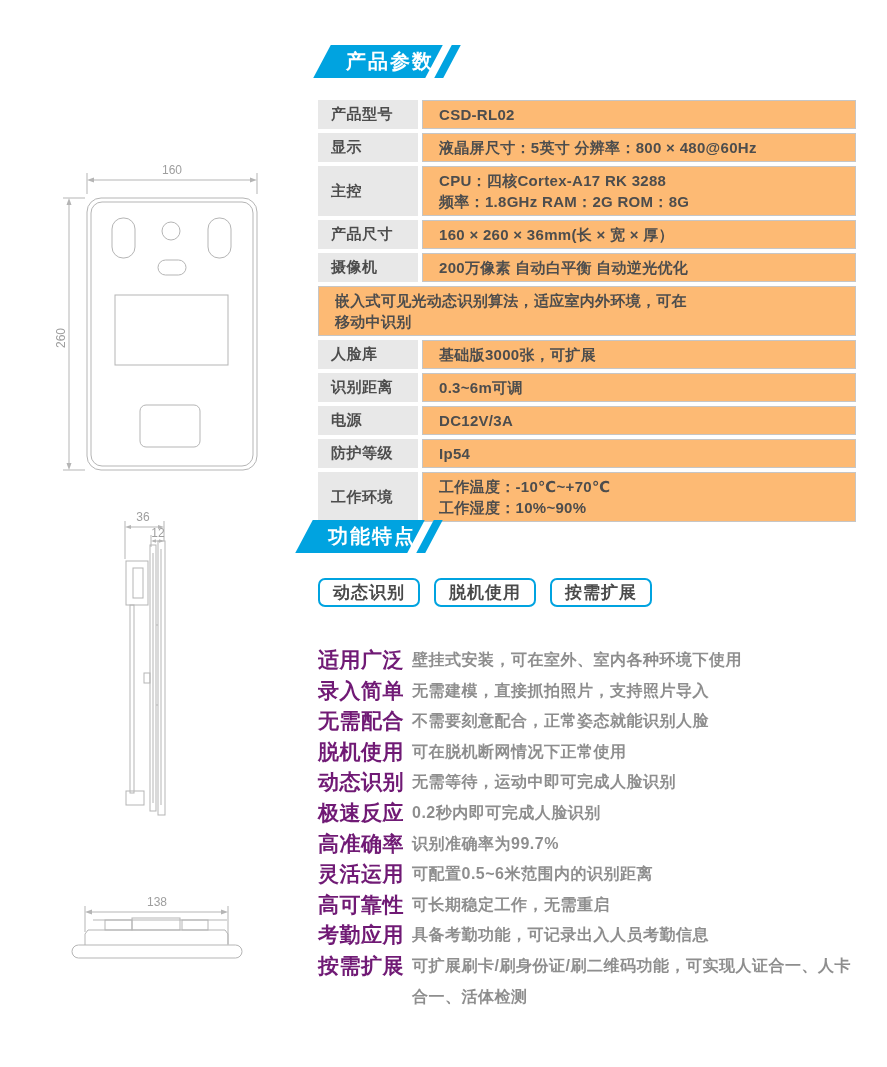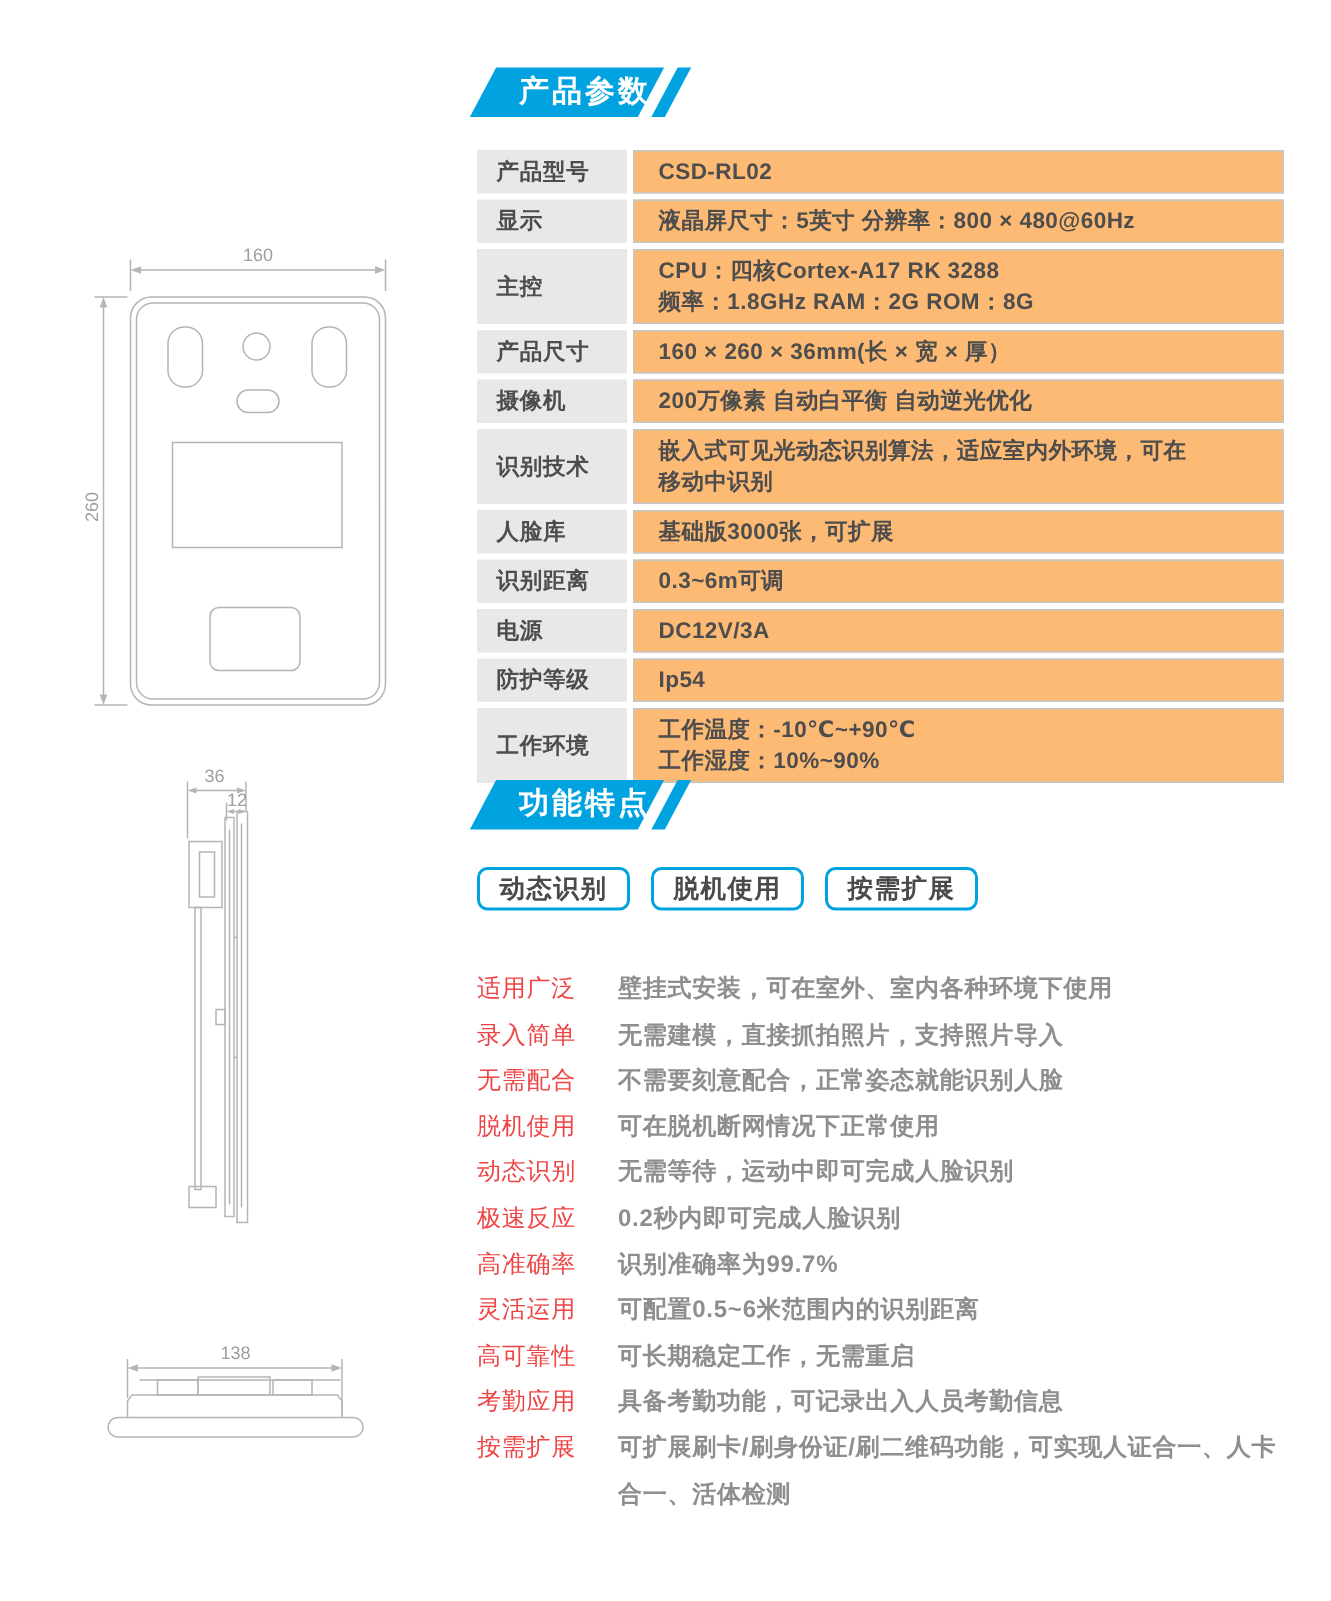--- a/index.html
+++ b/index.html
@@ -29,21 +29,21 @@
 
   
   #badge-row { position:absolute; left:318px; top:578px; display:flex; gap:14px; }
   .badge { display:inline-block; height:29px; line-height:25px; padding:0 13px;
            border:2px solid #00a3e0; border-radius:7px; background:#fff;
            color:#4a4a4a; font-size:17px; font-weight:bold; letter-spacing:1px; }
 
   
   #feature-list { position:absolute; left:318px; top:645px; width:548px; }
   .feature-item { display:flex; align-items:flex-start; }
-  .f-label { width:94px; flex-shrink:0; color:#ef4444; font-size:16px; font-weight:normal;
+  .f-label { width:94px; flex-shrink:0; color:#701a75; font-size:21px; font-weight:bold;
              line-height:30.6px; letter-spacing:0.5px; }
   .f-desc { flex:1; color:#8e8e8e; font-size:16px; font-weight:bold;
             line-height:30.6px; letter-spacing:0.5px; }
 
   
   .drawing { position:absolute; }
   .drawing text { font-family:"Liberation Sans","DejaVu Sans",sans-serif;
                   font-size:12px; fill:#9e9e9e; }
 </style>
 </head>
@@ -171,21 +171,20 @@
   </div>
 
   <div class="spec-row">
     <div class="spec-label">摄像机</div>
     <div class="spec-value">
           <div>200万像素  自动白平衡  自动逆光优化</div>
         </div>
   </div>
 
   <div class="spec-row">
-    <div class="spec-label">识别技术</div>
     <div class="spec-value">
           <div>嵌入式可见光动态识别算法，适应室内外环境，可在</div>
           <div>移动中识别</div>
         </div>
   </div>
 
   <div class="spec-row">
     <div class="spec-label">人脸库</div>
     <div class="spec-value">
           <div>基础版3000张，可扩展</div>
@@ -209,27 +208,27 @@
   <div class="spec-row">
     <div class="spec-label">防护等级</div>
     <div class="spec-value">
           <div>Ip54</div>
         </div>
   </div>
 
   <div class="spec-row">
     <div class="spec-label">工作环境</div>
     <div class="spec-value">
-          <div>工作温度：-10℃~+90℃</div>
+          <div>工作温度：-10℃~+70℃</div>
           <div>工作湿度：10%~90%</div>
         </div>
   </div>
 </div>
 
-  <div class="ribbon" style="left:312px; top:520px;">
+  <div class="ribbon" style="left:294px; top:520px;">
     <div class="shape main-shape"></div>
     <div class="shape stripe-shape"></div>
     <div class="txt">功能特点</div>
   </div>
 
   <div id="badge-row">
       <span class="badge">动态识别</span>
       <span class="badge">脱机使用</span>
       <span class="badge">按需扩展</span>
     </div>

